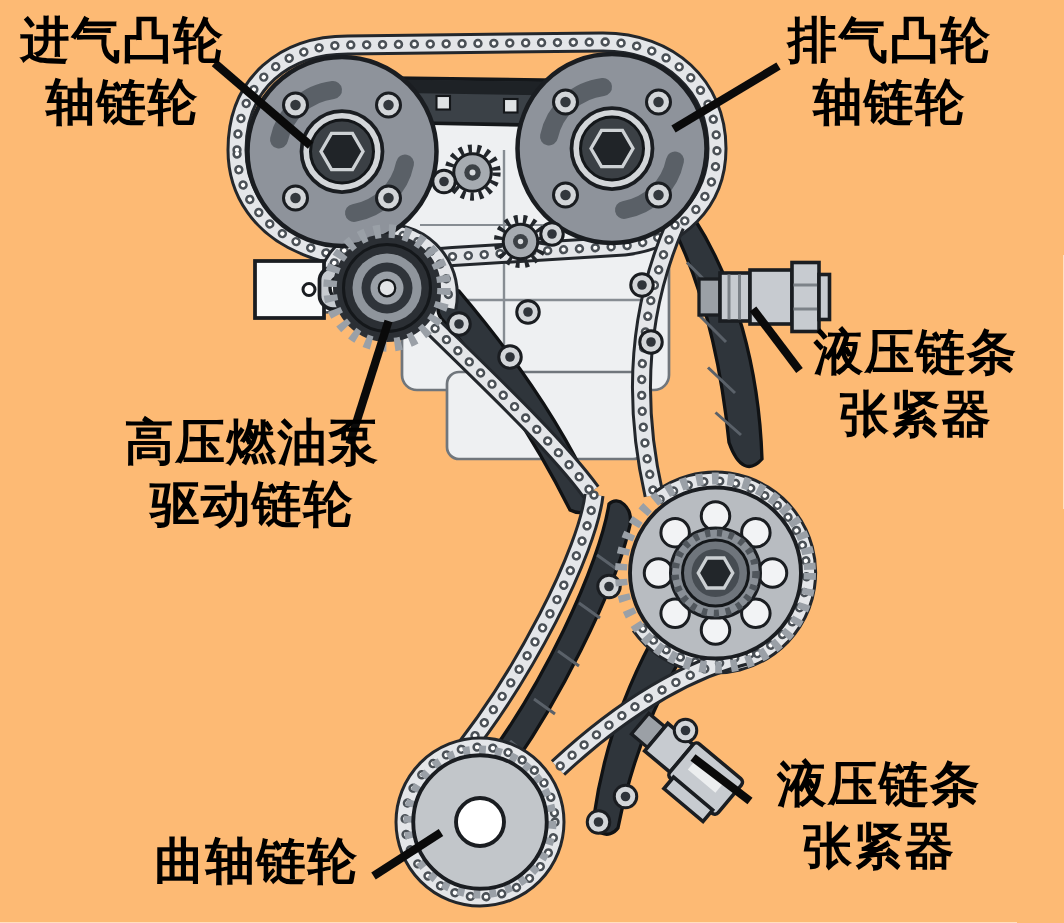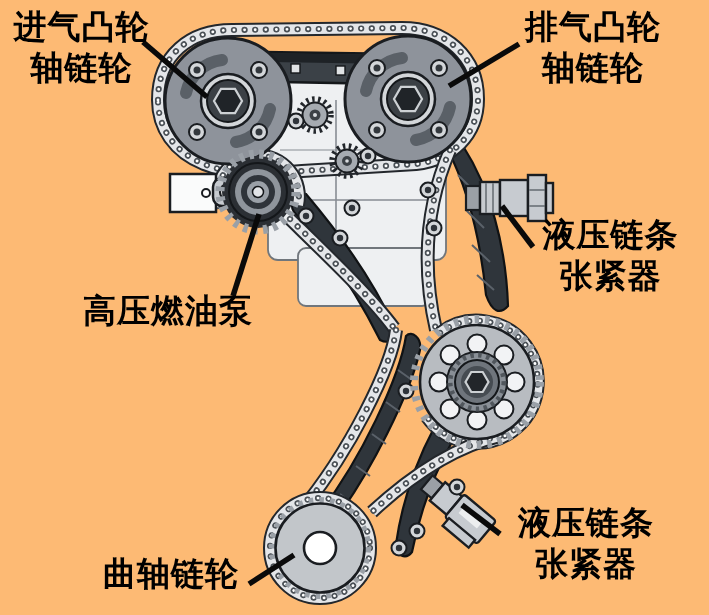--- a/index.html
+++ b/index.html
@@ -258,22 +258,23 @@
   <div class="part-label" style="left:498px;top:10px;width:190px;">
     <span>排气凸轮</span>
     <span>轴链轮</span>
   </div>
 
   <div class="part-label" style="left:518px;top:218px;width:185px;">
     <span>液压链条</span>
     <span>张紧器</span>
   </div>
 
-  <div class="part-label" style="left:58px;top:294px;width:220px;">
+  <div class="part-label" style="left:58px;top:278px;width:220px;">
     <span>高压燃油泵</span>
+    <span>驱动链轮</span>
   </div>
 
   <div class="part-label" style="left:86px;top:557px;width:170px;">
     <span>曲轴链轮</span>
   </div>
 
   <div class="part-label" style="left:486px;top:506px;width:200px;">
     <span>液压链条</span>
     <span>张紧器</span>
   </div>

